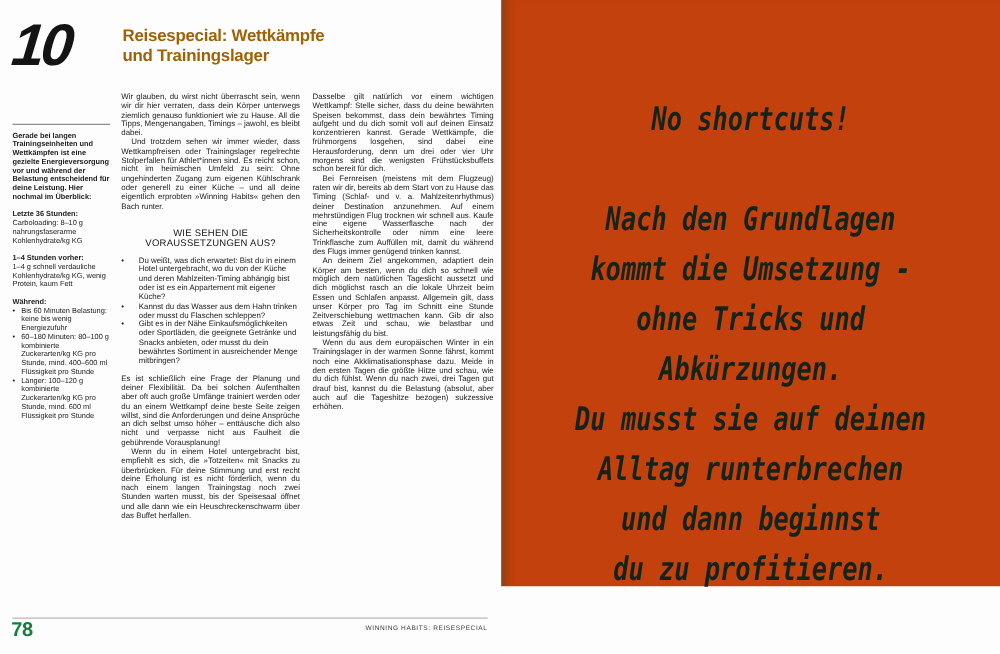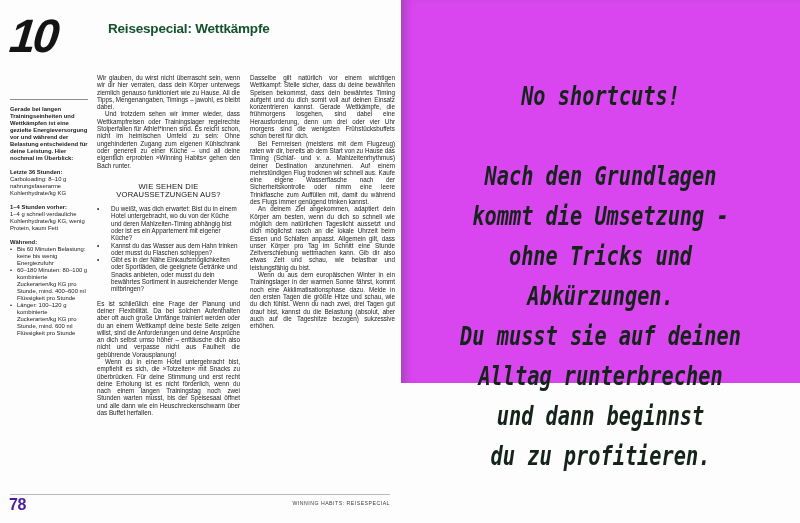--- a/index.html
+++ b/index.html
@@ -3,22 +3,22 @@
 <meta charset="utf-8">
 <style>
   html,body{margin:0;padding:0;background:#ffffff;}
   body{width:800px;height:523px;font-family:"Liberation Sans",sans-serif;color:#1e1e1e;}
   .spread{position:relative;width:800px;height:523px;background:#fdfdfd;overflow:hidden;}
 
   
   .left-page{position:absolute;left:0;top:0;width:401px;height:523px;background:#fdfdfd;}
   .chapter-number{position:absolute;left:10px;top:12px;font-size:47px;line-height:1;
     font-style:italic;font-weight:600;letter-spacing:-3px;transform:skewX(-6deg);color:#141414;}
-  .page-title{position:absolute;left:108px;top:21px;font-size:13.5px;line-height:16px;
-    font-weight:700;letter-spacing:-0.2px;color:#14532d;}
+  .page-title{position:absolute;left:98px;top:21px;font-size:13.5px;line-height:16px;
+    font-weight:700;letter-spacing:-0.2px;color:#a16207;}
 
   .sidebar{position:absolute;left:10px;top:99px;width:78px;border-top:1px solid #8f8f8f;
     padding-top:6px;font-size:5.9px;line-height:7px;color:#222;}
   .sidebar .sb-intro{margin:0 0 7px 0;font-weight:700;}
   .sidebar .sb-h{margin:7px 0 0 0;font-weight:700;}
   .sidebar .sb-b{margin:0;}
   .sb-li{position:relative;padding-left:7px;margin:0;}
   .sb-li::before{content:"\2022";position:absolute;left:0;top:0;}
 
   .col{position:absolute;top:74px;font-size:6.3px;line-height:7.3px;text-align:justify;
@@ -28,44 +28,45 @@
   .col p{margin:0;}
   .col p.indent{text-indent:8px;}
   .section-heading{font-size:7.6px;line-height:8.6px;font-weight:400;letter-spacing:0.2px;
     margin:14px 0 5px 0;text-align:center;color:#161616;}
   .col ul{margin:0 0 7px 0;padding:0 0 0 14px;list-style:none;text-align:left;}
   .col ul li{position:relative;margin:0;}
   .col ul li::before{content:"\2022";position:absolute;left:-14px;top:0;}
 
   .footer-rule{position:absolute;left:10px;top:494px;width:380px;height:0;border-top:1px solid #b9b9b9;}
   .page-number{position:absolute;left:9px;top:496px;font-size:16px;font-weight:700;
-    letter-spacing:-0.3px;color:#4c1d95;}
+    letter-spacing:-0.3px;color:#15803d;}
   .running-title{position:absolute;left:10px;top:500px;width:380px;text-align:right;
     font-size:5.2px;letter-spacing:0.5px;color:#3c3c3c;}
 
   
-  .right-page{position:absolute;left:401px;top:0;width:399px;height:383px;background:#d946ef;
+  .right-page{position:absolute;left:401px;top:0;width:399px;height:469px;background:#c2410c;
     box-shadow:inset 9px 0 8px -5px rgba(20,60,40,0.28);}
   .quote-panel{position:absolute;left:0;top:76px;width:100%;text-align:center;
     font-family:"DejaVu Sans Mono","Liberation Mono",monospace;font-style:italic;font-weight:700;
     font-size:26px;line-height:40px;color:#15241b;transform:scaleX(0.78);transform-origin:50% 0;}
   .quote-headline{margin:0 0 40px 0;}
   .quote-line{margin:0;}
 </style>
 </head>
 <body>
 
 <div class="spread">
 
   <div class="left-page">
 
     <div class="chapter-number">10</div>
 
     <h1 class="page-title" style="margin:0;">
       <span>Reisespecial: Wettkämpfe</span><br>
+      <span>und Trainingslager</span>
     </h1>
 
     <aside class="sidebar">
       <p class="sb-intro">Gerade bei langen Trainingseinheiten und Wettkämpfen ist eine gezielte Energieversorgung vor und während der Belastung entscheidend für deine Leistung. Hier nochmal im Überblick:</p>
       <p class="sb-h">Letzte 36 Stunden:</p>
       <p class="sb-b">Carboloading: 8–10 g nahrungsfaserarme Kohlenhydrate/kg KG</p>
       <p class="sb-h">1–4 Stunden vorher:</p>
       <p class="sb-b">1–4 g schnell verdauliche Kohlenhydrate/kg KG, wenig Protein, kaum Fett</p>
       <p class="sb-h">Während:</p>
       <div class="sb-li">Bis 60 Minuten Belastung: keine bis wenig Energiezufuhr</div>

